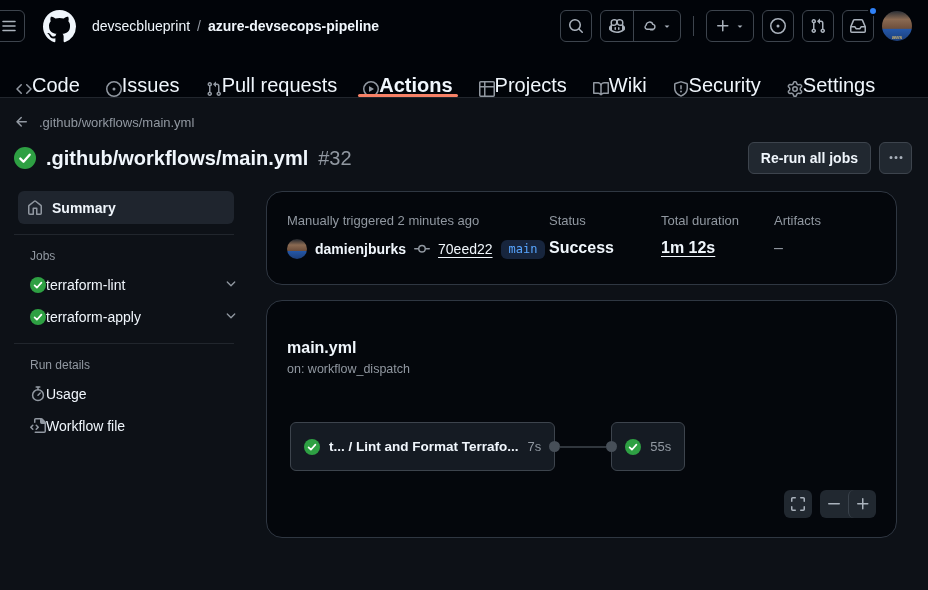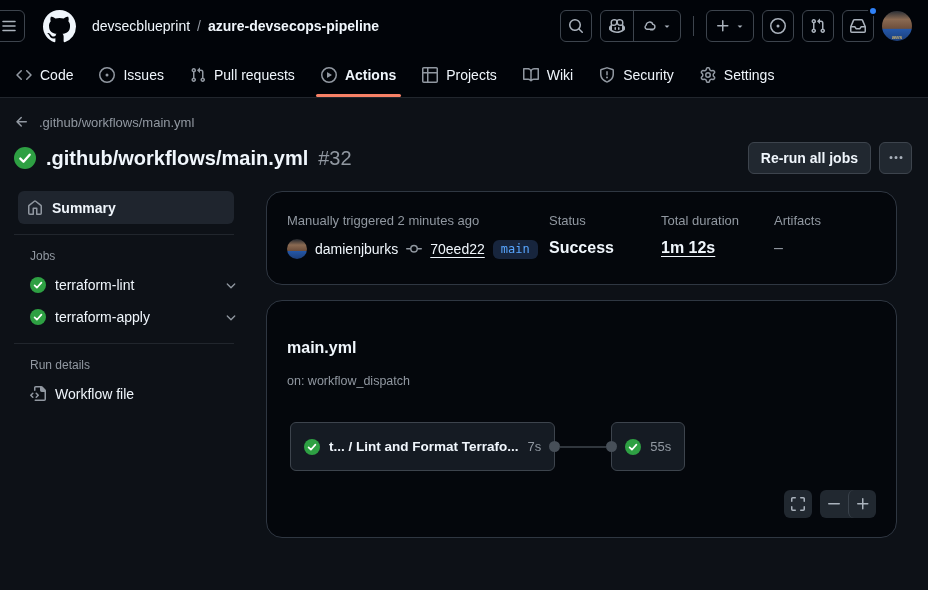--- a/index.html
+++ b/index.html
@@ -39,22 +39,22 @@
   .notif-dot{position:absolute;top:-4px;right:-4px;width:10px;height:10px;border-radius:50%;
              background:var(--notif);border:2px solid var(--header-bg)}
   .avatar{width:30px;height:30px;border-radius:50%;flex:none;
           background:linear-gradient(180deg,#2a2f36 0%,#8a6a52 28%,#6e4f3c 58%,#2457a8 60%,#1d3f7a 100%);
           display:flex;align-items:flex-end;justify-content:center;overflow:hidden;cursor:pointer}
   .avatar span{font-size:6px;color:#e8c46a;line-height:8px}
 
   
   .repo-tabs{height:46px;background:var(--header-bg);border-bottom:1px solid #21262d;
              display:flex;align-items:stretch;padding:0 8px;gap:10px}
-  .tab{position:relative;display:flex;align-items:center;gap:8px;padding:0 8px;
-       font-size:14px;color:var(--text);cursor:pointer}
+  .tab{position:relative;display:flex;align-items:flex-end;gap:0;padding:0 8px;
+       font-size:20px;color:var(--text);cursor:pointer}
   .tab .ticon{color:var(--muted)}
   .tab.active{font-weight:700}
   .tab.active::after{content:"";position:absolute;left:3px;right:3px;bottom:0;height:3px;
                      border-radius:3px;background:var(--accent)}
 
   
   .run-head{padding:16px 16px 0 14px}
   .breadcrumb{display:flex;align-items:center;gap:9px;color:var(--muted);font-size:13px;cursor:pointer;width:max-content}
   .title-row{display:flex;align-items:center;gap:10px;margin-top:12px}
   .run-title{font-size:20px;font-weight:700}
@@ -67,50 +67,50 @@
   .btn.square{width:33px;padding:0;color:#aab2bc}
 
   
   .run-body{display:flex;margin-top:17px;align-items:flex-start}
   .sidebar{width:236px;flex:none}
   .sb-selected{margin:0 16px 0 4px;height:33px;background:var(--selected-bg);border-radius:6px;
                display:flex;align-items:center;gap:9px;padding:0 9px;font-weight:700;cursor:pointer}
   .sb-selected .sicon{color:var(--muted)}
   .sb-divider{height:1px;background:#21262d;margin:10px 0;width:220px}
   .sb-heading{color:var(--muted);font-size:12px;padding:4px 16px 6px}
-  .sb-row{display:flex;align-items:flex-end;gap:9px;padding:8px 12px 8px 16px;cursor:pointer}
+  .sb-row{display:flex;align-items:flex-start;padding:8px 12px 8px 16px;cursor:pointer}
   .sb-row .chev{margin-left:auto;color:var(--muted)}
   .sb-row .ricon{color:var(--muted)}
 
   .main-col{flex:1;margin:0 15px 0 16px}
   .card{background:var(--card-bg);border:1px solid var(--border);border-radius:16px}
 
   
   .summary-card{padding:21px 20px 25px;display:flex}
   .sum-col .lbl{color:var(--muted);font-size:13px;margin-bottom:11px}
   .sum-col.c1{width:262px}
   .sum-col.c2{width:112px}
   .sum-col.c3{width:113px}
   .trigger-row{display:flex;align-items:center;gap:8px}
   .mini-avatar{width:20px;height:20px;border-radius:50%;
           background:linear-gradient(180deg,#23272e 0%,#8a6a52 30%,#6e4f3c 58%,#2457a8 60%,#1d3f7a 100%)}
-  .actor{font-weight:400}
+  .actor{font-weight:700}
   .commit-icon{color:var(--muted)}
   .commit-link{text-decoration:underline;text-underline-offset:3px;cursor:pointer}
   .branch-badge{font-family:"DejaVu Sans Mono","Liberation Mono",monospace;font-size:12px;
                 color:var(--badge-blue);background:var(--badge-bg);border-radius:6px;
                 padding:2px 8px 3px;cursor:pointer}
   .sum-val{font-size:16px;font-weight:700}
   .sum-val.link{text-decoration:underline;text-underline-offset:3px;cursor:pointer}
   .sum-val.dash{color:var(--muted);font-weight:400}
 
   
   .graph-card{margin-top:15px;height:238px;position:relative;padding:38px 20px}
   .graph-title{font-size:16px;font-weight:700}
-  .graph-sub{color:var(--muted);font-size:12.5px;margin-top:17px}
+  .graph-sub{color:var(--muted);font-size:12.5px;margin-top:5px}
   .nodes{position:absolute;left:23px;top:121px;display:flex;align-items:center}
   .node{display:flex;align-items:center;gap:9px;height:49px;padding:0 13px;white-space:nowrap;
         background:var(--node-bg);border:1px solid var(--border-strong);border-radius:6px;
         font-size:13.5px;font-weight:700;cursor:pointer;z-index:0}
   .node .dur{color:var(--muted);font-weight:400;font-size:13px}
   .edge-dot{width:11px;height:11px;border-radius:50%;background:#474f58;z-index:1;flex:none}
   .edge-dot.left{margin-left:-6px}
   .edge-dot.right{margin-right:-6px}
   .edge-line{width:46px;height:2px;background:var(--edge);flex:none}
   .graph-ctrls{position:absolute;right:20px;bottom:19px;display:flex;gap:8px}
@@ -351,20 +351,31 @@
         </span>
         <span>terraform-apply</span>
         <span class="chev">
           <svg width="14" height="14" viewBox="0 0 16 16" fill="currentColor">
               <path d="M12.78 5.22a.749.749 0 0 1 0 1.06l-4.25 4.25a.749.749 0 0 1-1.06 0L3.22 6.28a.749.749 0 1 1 1.06-1.06L8 8.939l3.72-3.719a.749.749 0 0 1 1.06 0Z"></path>
             </svg>
         </span>
       </div>
       <div class="sb-divider"></div>
       <div class="sb-heading">Run details</div>
+      <div class="sb-row">
+        <span class="ricon">
+          <svg width="16" height="16" viewBox="0 0 16 16" fill="none" stroke="currentColor" stroke-width="1.5">
+              <circle cx="8" cy="9.2" r="5.4"></circle>
+              <path d="M8 9.2 10.2 7" stroke-linecap="round"></path>
+              <path d="M6.2 1h3.6" stroke-linecap="round"></path>
+              <path d="M8 1.2v2.4" stroke-linecap="round"></path>
+            </svg>
+        </span>
+        <span>Usage</span>
+      </div>
       <div class="sb-row">
         <span class="ricon">
           <svg width="16" height="16" viewBox="0 0 16 16" fill="currentColor">
               <path d="M4 1.75C4 .784 4.784 0 5.75 0h5.586c.464 0 .909.184 1.237.513l2.914 2.914c.329.328.513.773.513 1.237v8.586A1.75 1.75 0 0 1 14.25 15h-9a.75.75 0 0 1 0-1.5h9a.25.25 0 0 0 .25-.25V6h-2.75A1.75 1.75 0 0 1 10 4.25V1.5H5.75a.25.25 0 0 0-.25.25v2.5a.75.75 0 0 1-1.5 0Zm1.72 4.97a.75.75 0 0 1 1.06 0l2 2a.75.75 0 0 1 0 1.06l-2 2a.749.749 0 0 1-1.275-.326.749.749 0 0 1 .215-.734L7.19 9.25 5.72 7.78a.75.75 0 0 1 0-1.06Zm-3.44 0a.75.75 0 0 1 1.06 1.06L1.87 9.25l1.47 1.47a.749.749 0 0 1-.326 1.275.749.749 0 0 1-.734-.215l-2-2a.75.75 0 0 1 0-1.06l2-2Z"></path>
             </svg>
         </span>
         <span>Workflow file</span>
       </div>
     </aside>
 

